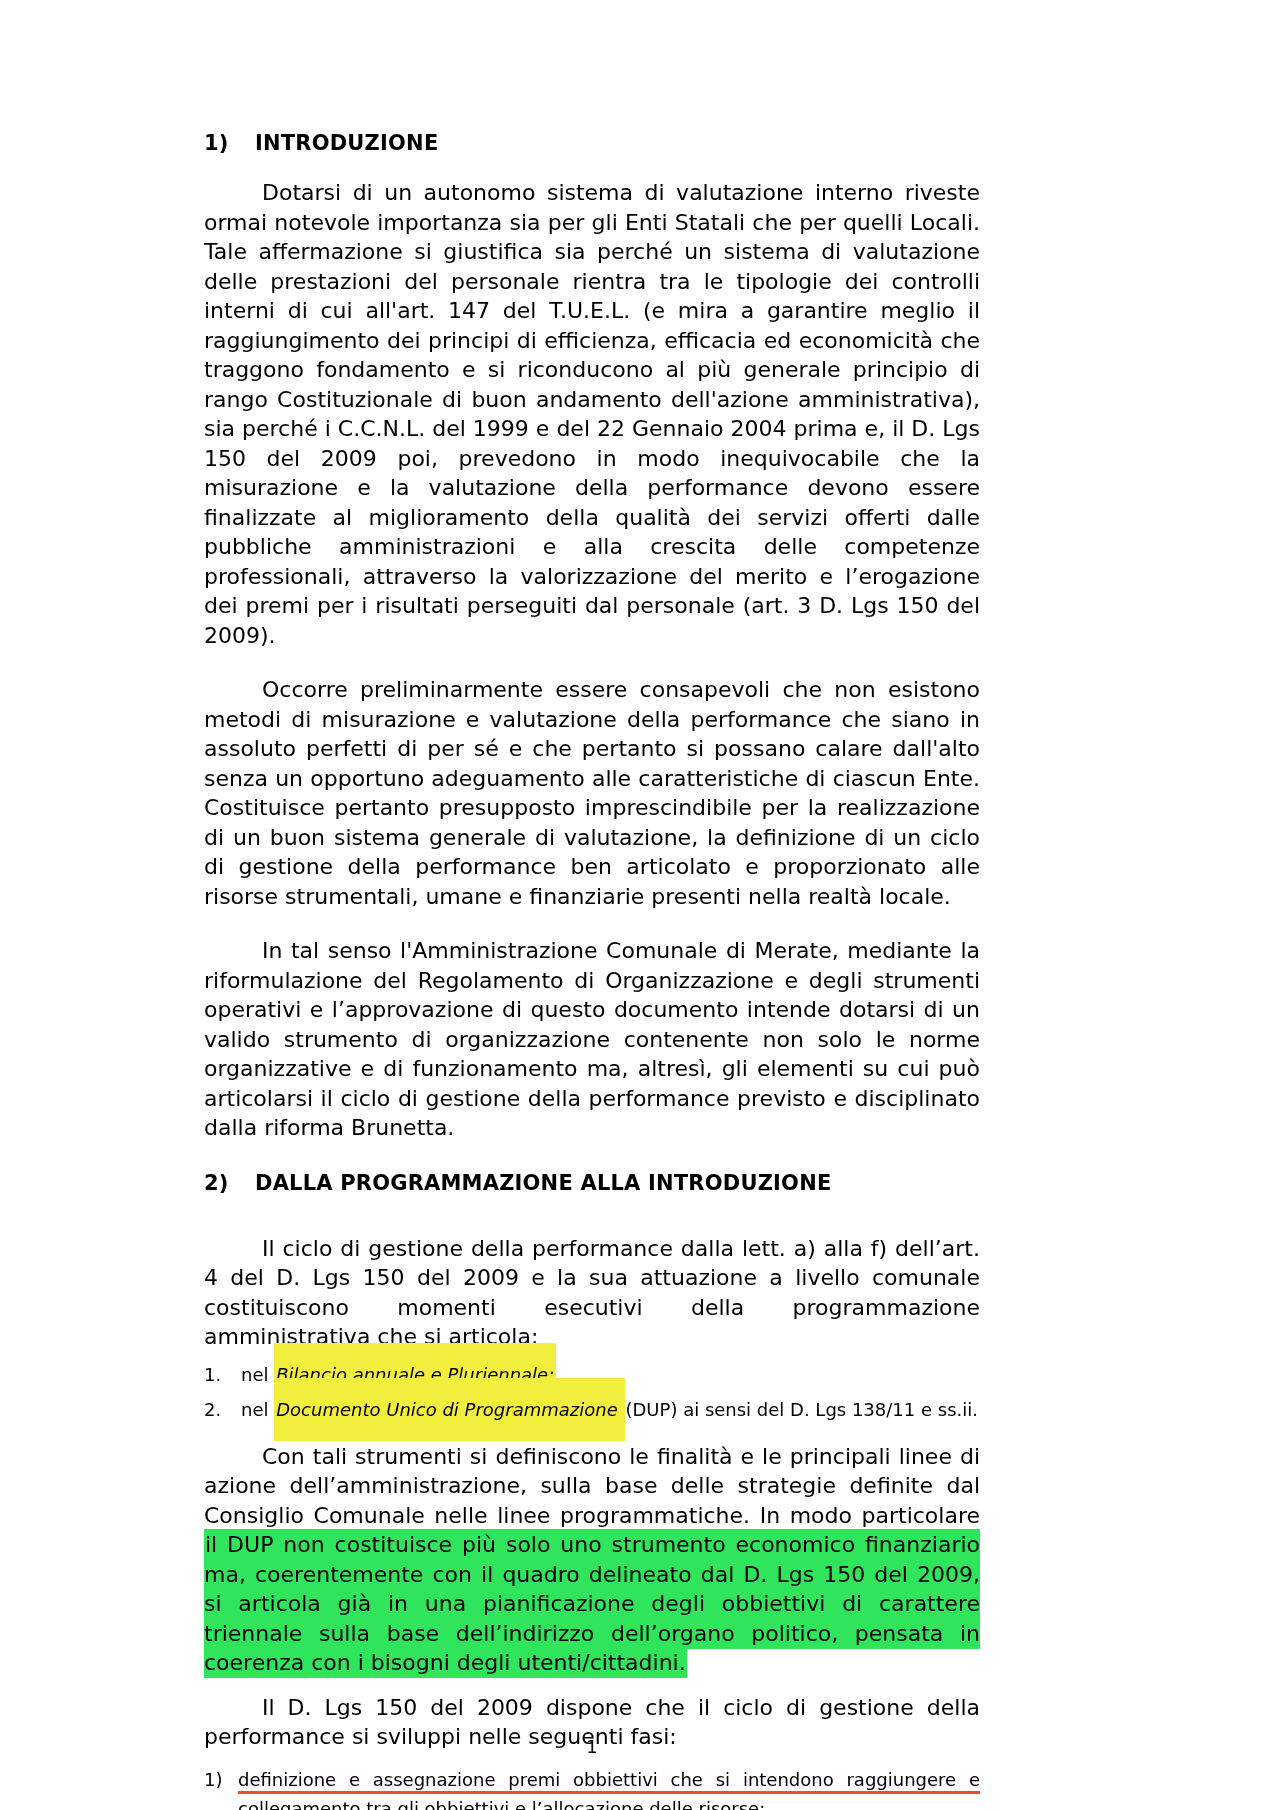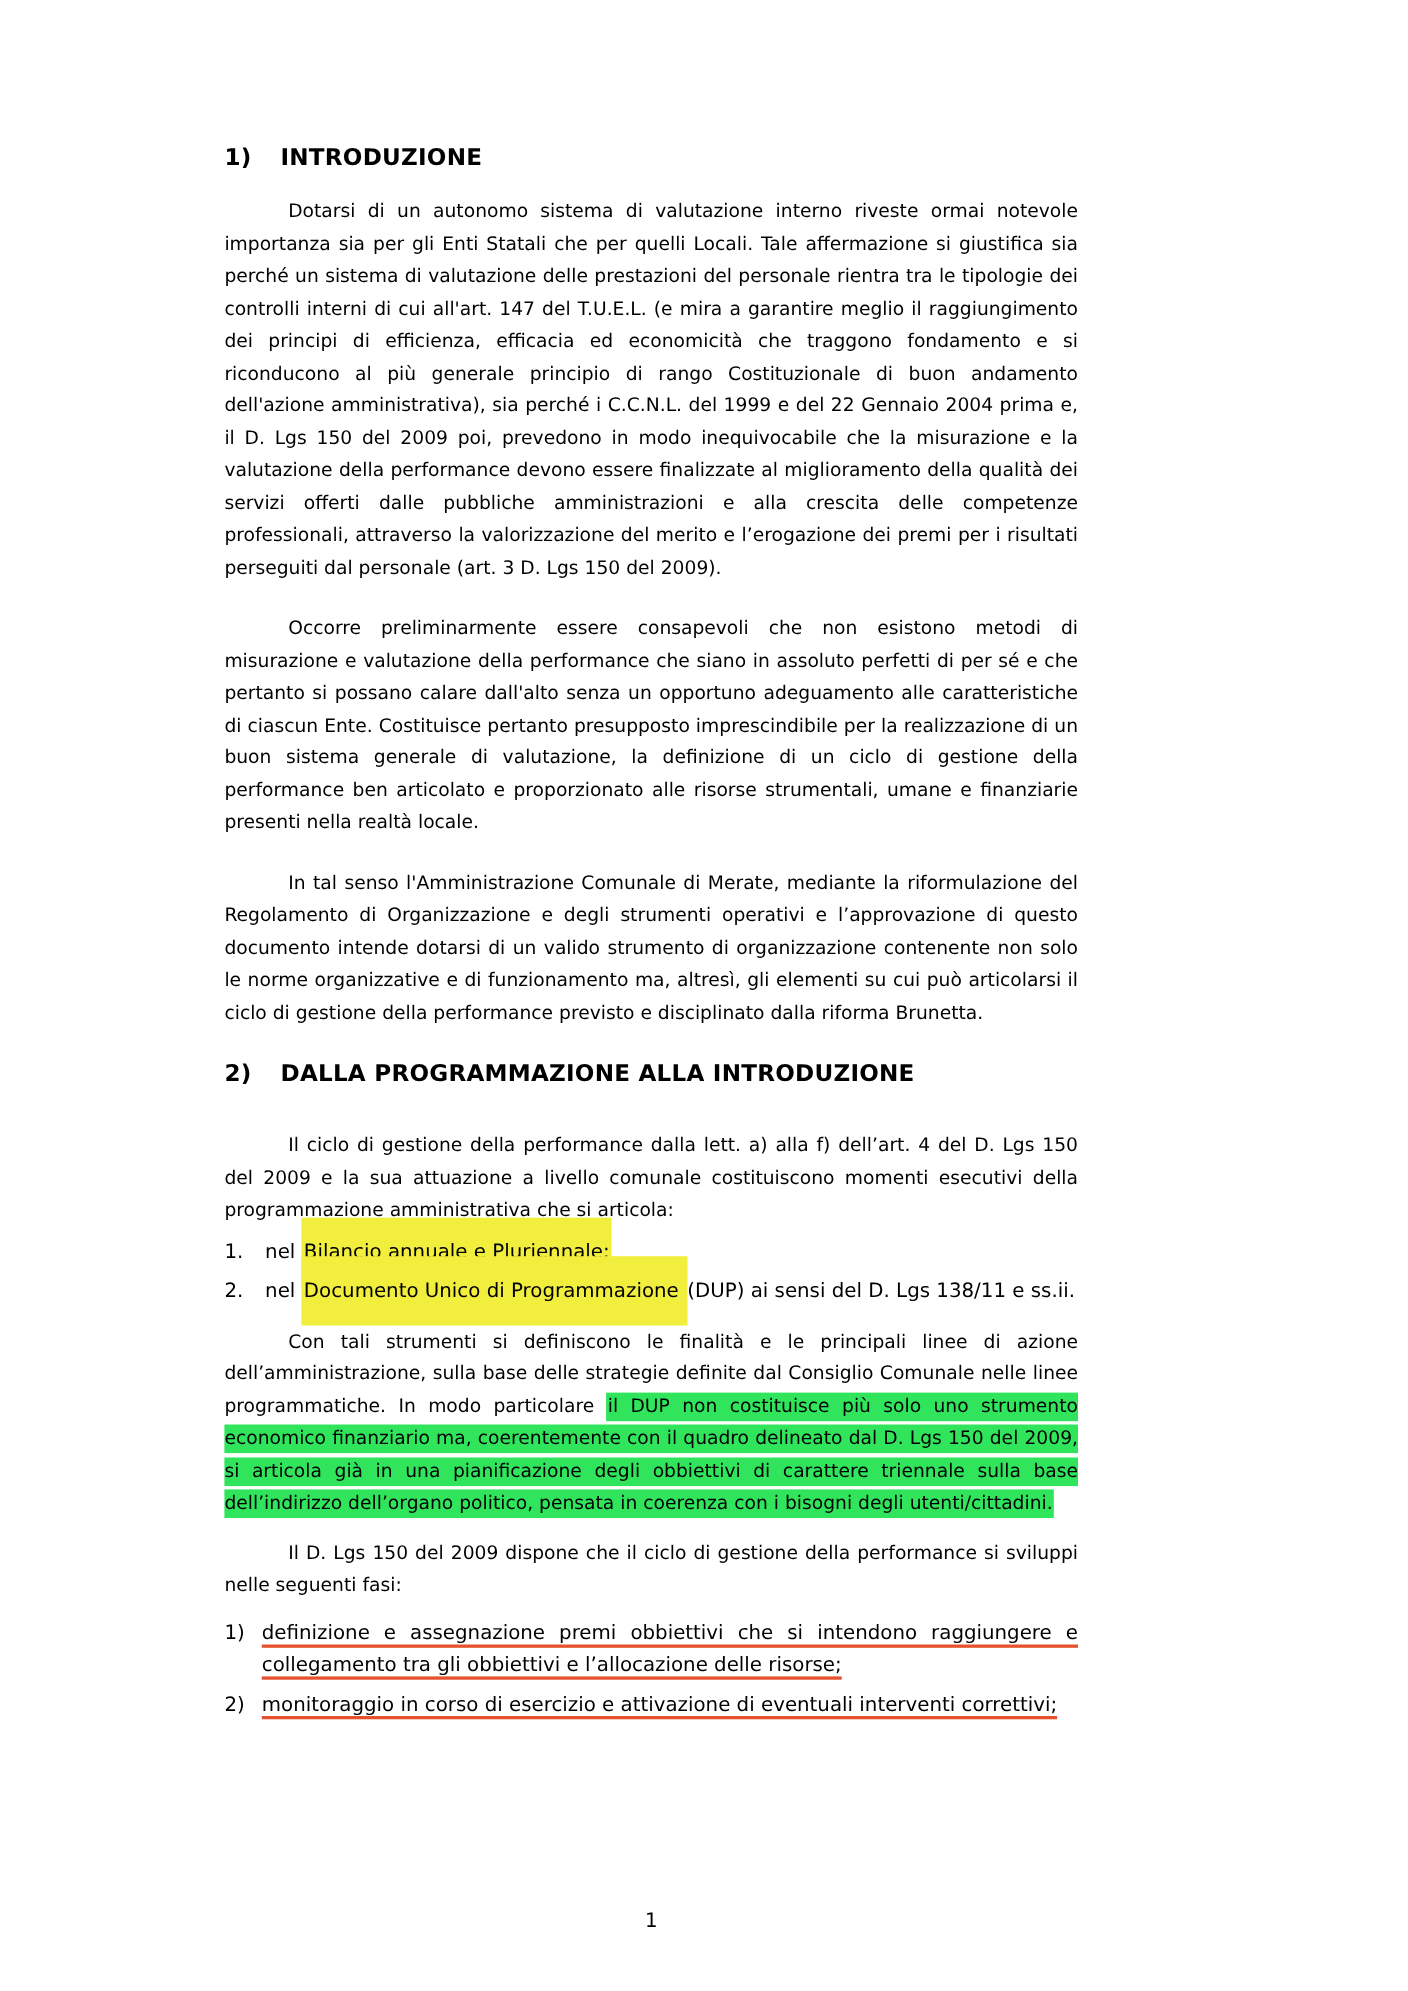--- a/index.html
+++ b/index.html
@@ -24,21 +24,21 @@
     font-weight: bold;
     font-size: 21px;
     line-height: 30px;
     letter-spacing: 0.2px;
     margin: 0 0 20px 0;
   }
   .heading .h-num { width: 51px; flex: 0 0 51px; }
   .heading.second { margin-top: 11px; }
   
   .para {
-    font-size: 17px;
+    font-size: 22px;
     line-height: 29.5px;
     text-align: justify;
     text-indent: 58px;
     margin: 0 0 25px 0;
   }
   .para.tight { margin-bottom: 13px; }
   .para.before-list { margin-bottom: 8px; margin-top: 36px; }
   
   .dlist { margin: 0 0 17px 0; }
   .dlist .li {
@@ -53,20 +53,21 @@
     position: absolute;
     left: 0;
     top: 0;
   }
   .dlist.fasi .li { padding-left: 34px; }
   
   .plain { background: transparent; }
   .highlight-yellow {
     background: var(--hl-yellow, #f2ee3e);
     padding: 21px 2px;
+    font-style: italic;
   }
   .highlight-green {
     background: var(--hl-green, #30e55b);
     padding: 3px 1px;
   }
   
   .u-red {
     text-decoration: underline;
     text-decoration-color: var(--ul-red, #e8512e);
     text-decoration-thickness: 2.5px;

